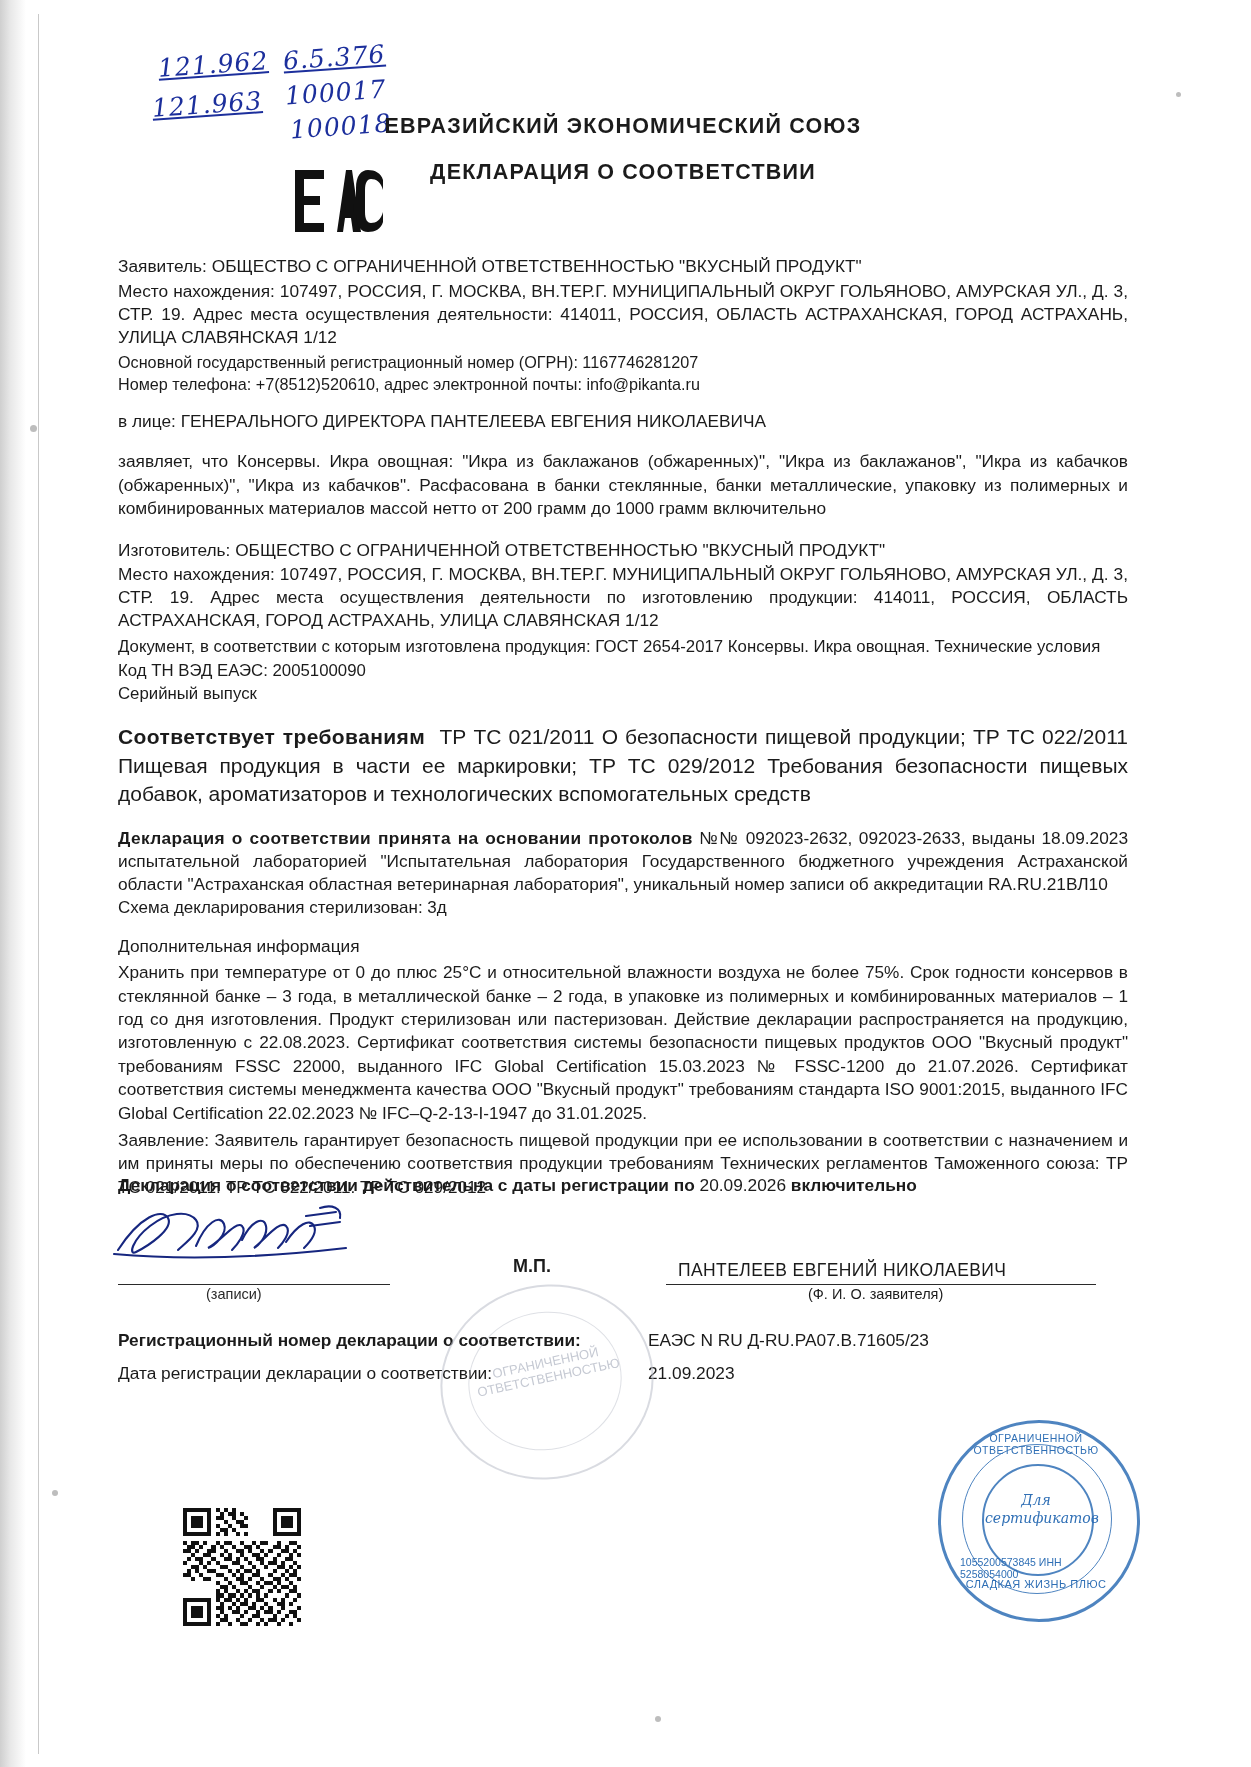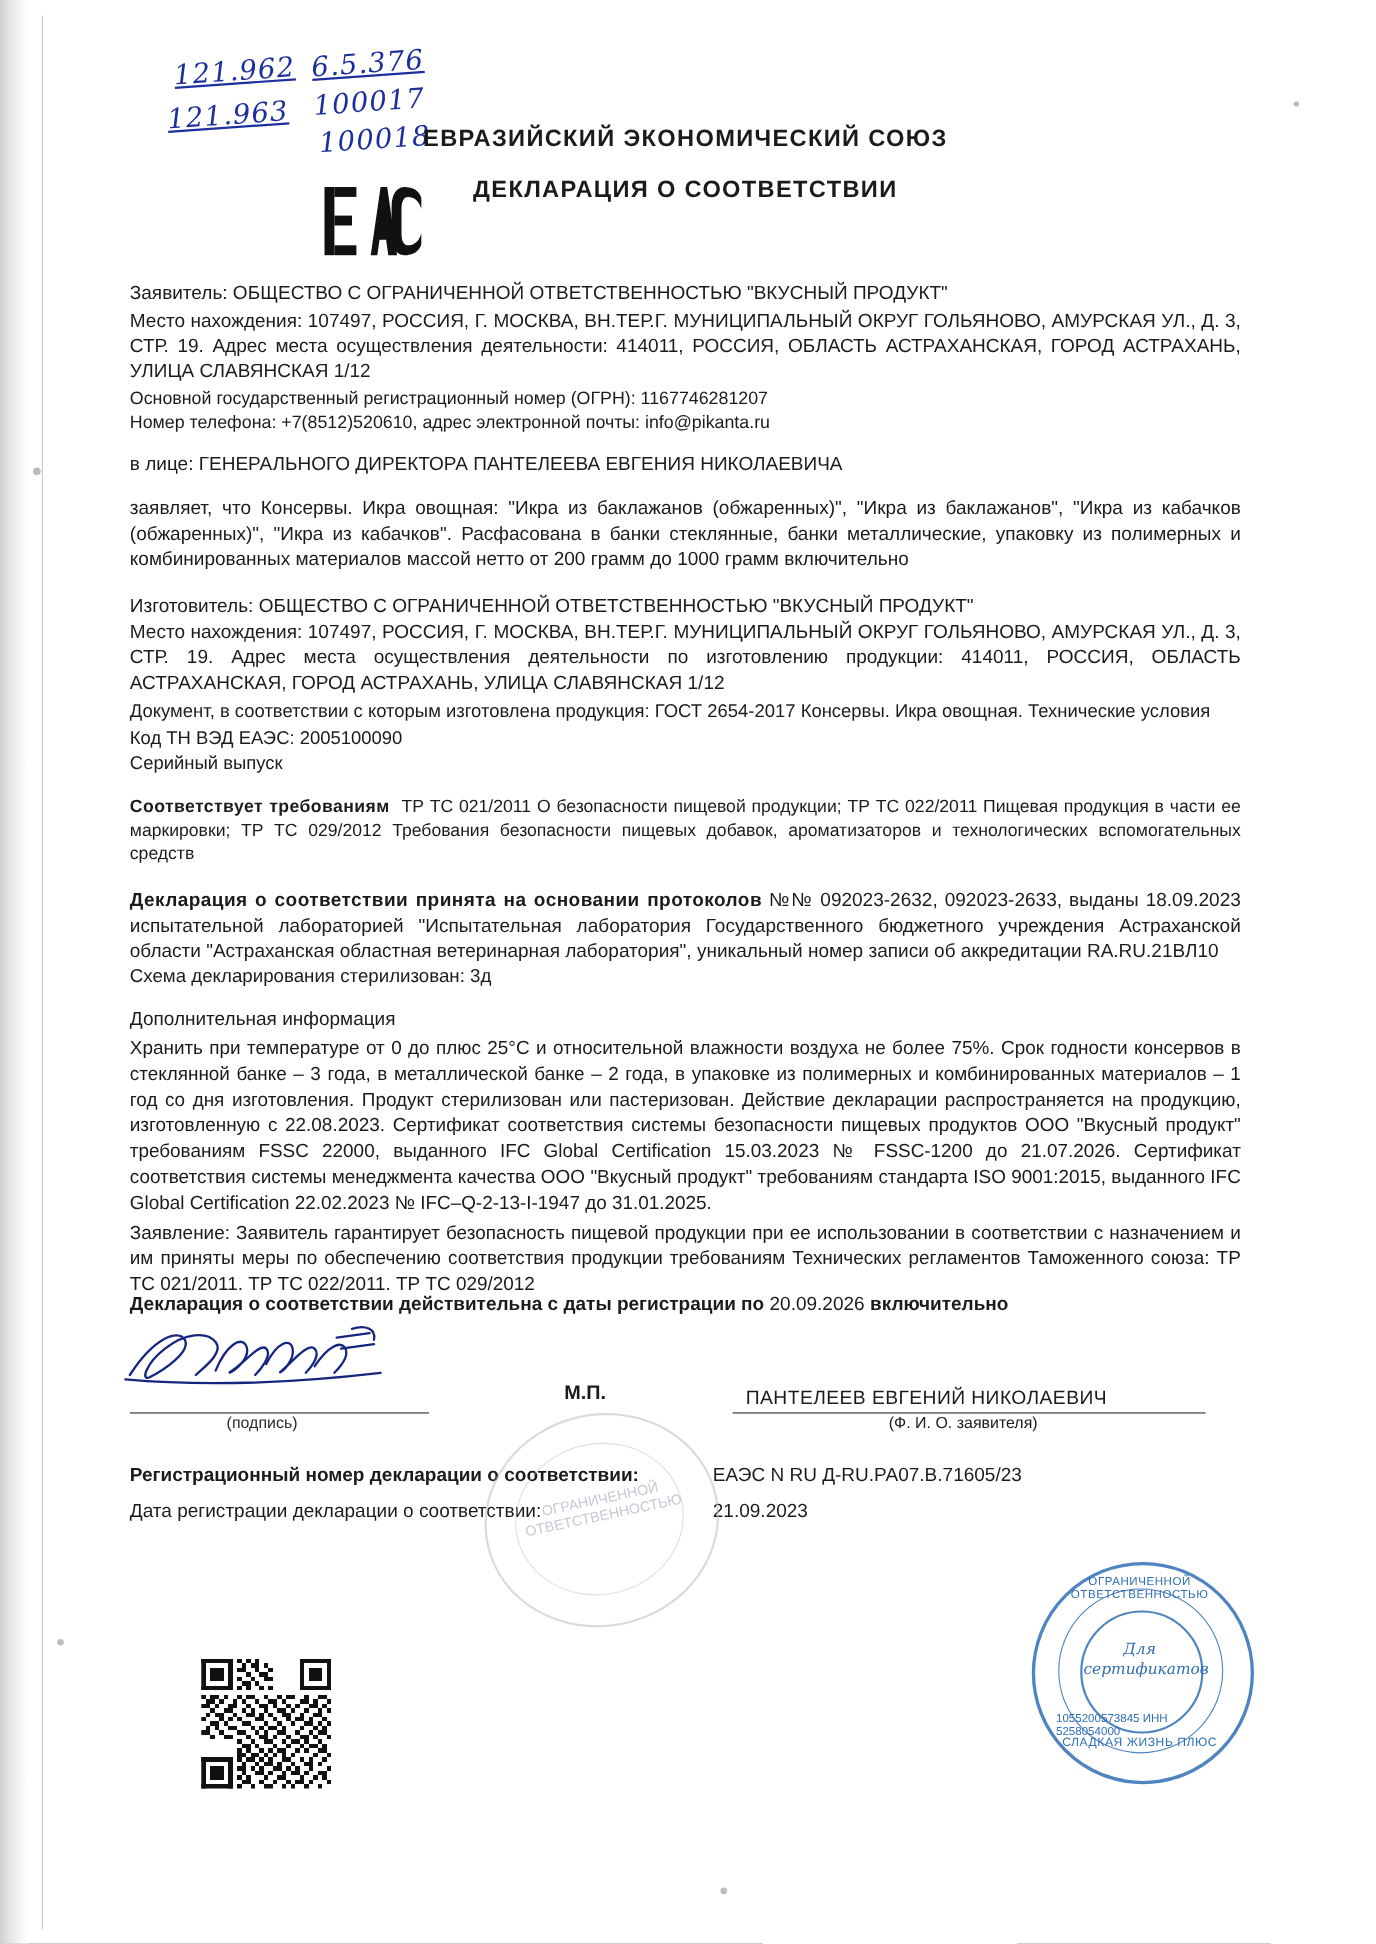--- a/index.html
+++ b/index.html
@@ -252,40 +252,40 @@
       <p class="line" style="margin-top:17px;font-size:17.3px"><span class="b">в лице:</span> <span>ГЕНЕРАЛЬНОГО ДИРЕКТОРА ПАНТЕЛЕЕВА ЕВГЕНИЯ НИКОЛАЕВИЧА</span></p>
 
       <p class="line just" style="margin-top:18px;font-size:17.3px;line-height:1.36"><span class="b">заявляет, что</span> <span>Консервы. Икра овощная: "Икра из баклажанов (обжаренных)", "Икра из баклажанов", "Икра из кабачков (обжаренных)", "Икра из кабачков". Расфасована в банки стеклянные, банки металлические, упаковку из полимерных и комбинированных материалов массой нетто от 200 грамм до 1000 грамм включительно</span></p>
 
       <p class="line just" style="margin-top:19px;font-size:17.3px"><span class="b">Изготовитель:</span> <span>ОБЩЕСТВО С ОГРАНИЧЕННОЙ ОТВЕТСТВЕННОСТЬЮ "ВКУСНЫЙ ПРОДУКТ"</span></p>
       <p class="line just" style="margin-top:2px;font-size:17.3px;line-height:1.33">Место нахождения: 107497, РОССИЯ, Г. МОСКВА, ВН.ТЕР.Г. МУНИЦИПАЛЬНЫЙ ОКРУГ ГОЛЬЯНОВО, АМУРСКАЯ УЛ., Д. 3, СТР. 19. Адрес места осуществления деятельности по изготовлению продукции: 414011, РОССИЯ, ОБЛАСТЬ АСТРАХАНСКАЯ, ГОРОД АСТРАХАНЬ, УЛИЦА СЛАВЯНСКАЯ 1/12</p>
       <p class="line just" style="margin-top:4px;font-size:16.8px;line-height:1.3">Документ, в соответствии с которым изготовлена продукция: ГОСТ 2654-2017 Консервы. Икра овощная. Технические условия</p>
       <p class="line" style="margin-top:4px;font-size:16.8px">Код ТН ВЭД ЕАЭС: 2005100090</p>
       <p class="line" style="margin-top:3px;font-size:16.8px">Серийный выпуск</p>
 
-      <p class="line just" style="margin-top:19px;font-size:16px;line-height:1.34"><span class="sp">Соответствует требованиям</span>&nbsp; <span>ТР ТС 021/2011 О безопасности пищевой продукции; ТР ТС 022/2011 Пищевая продукция в части ее маркировки; ТР ТС 029/2012 Требования безопасности пищевых добавок, ароматизаторов и технологических вспомогательных средств</span></p>
+      <p class="line just" style="margin-top:19px;font-size:21px;line-height:1.34"><span class="sp">Соответствует требованиям</span>&nbsp; <span>ТР ТС 021/2011 О безопасности пищевой продукции; ТР ТС 022/2011 Пищевая продукция в части ее маркировки; ТР ТС 029/2012 Требования безопасности пищевых добавок, ароматизаторов и технологических вспомогательных средств</span></p>
 
       <p class="line just" style="margin-top:19px;font-size:17.3px;line-height:1.34"><span class="sp">Декларация о соответствии принята на основании протоколов</span> <span>№№ 092023-2632, 092023-2633, выданы 18.09.2023 испытательной лабораторией "Испытательная лаборатория Государственного бюджетного учреждения Астраханской области "Астраханская областная ветеринарная лаборатория", уникальный номер записи об аккредитации RA.RU.21ВЛ10</span></p>
       <p class="line" style="margin-top:2px;font-size:17px">Схема декларирования стерилизован: 3д</p>
 
       <p class="line b" style="margin-top:18px;font-size:17.3px">Дополнительная информация</p>
       <p class="line just" style="margin-top:4px;font-size:17.2px;line-height:1.36">Хранить при температуре от 0 до плюс 25°С и относительной влажности воздуха не более 75%. Срок годности консервов в стеклянной банке – 3 года, в металлической банке – 2 года, в упаковке из полимерных и комбинированных материалов – 1 год со дня изготовления. Продукт стерилизован или пастеризован. Действие декларации распространяется на продукцию, изготовленную с 22.08.2023. Сертификат соответствия системы безопасности пищевых продуктов ООО "Вкусный продукт" требованиям FSSC 22000, выданного IFC Global Certification 15.03.2023 № FSSC-1200 до 21.07.2026. Сертификат соответствия системы менеджмента качества ООО "Вкусный продукт" требованиям стандарта ISO 9001:2015, выданного IFC Global Certification 22.02.2023 № IFC–Q-2-13-I-1947 до 31.01.2025.</p>
       <p class="line just" style="margin-top:4px;font-size:17.2px;line-height:1.36">Заявление: Заявитель гарантирует безопасность пищевой продукции при ее использовании в соответствии с назначением и им приняты меры по обеспечению соответствия продукции требованиям Технических регламентов Таможенного союза: ТР ТС 021/2011. ТР ТС 022/2011. ТР ТС 029/2012</p>
     </div>
 
     <div class="footer">
       <div class="valid">
         <span class="b">Декларация о соответствии действительна с даты регистрации по</span>
         <span>20.09.2026</span>
         <span class="b">включительно</span>
       </div>
 
       <div class="sign-row">
         <div class="sign-line"></div>
-        <div class="sign-cap">(подпись)</div>
+        <div class="sign-cap">(записи)</div>
         <div class="mp">М.П.</div>
         <div class="fio">ПАНТЕЛЕЕВ ЕВГЕНИЙ НИКОЛАЕВИЧ</div>
         <div class="fio-line"></div>
         <div class="fio-cap">(Ф. И. О. заявителя)</div>
       </div>
 
       <div class="reg-row">
         <span class="lab">Регистрационный номер декларации о соответствии:</span><span>ЕАЭС N RU Д-RU.РА07.В.71605/23</span>
       </div>
       <div class="date-row">

